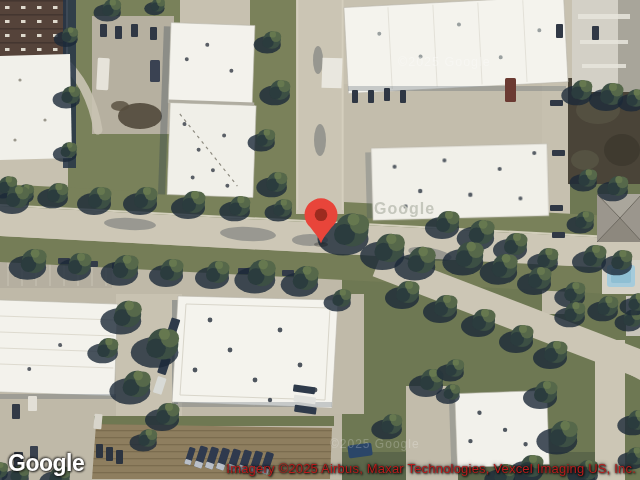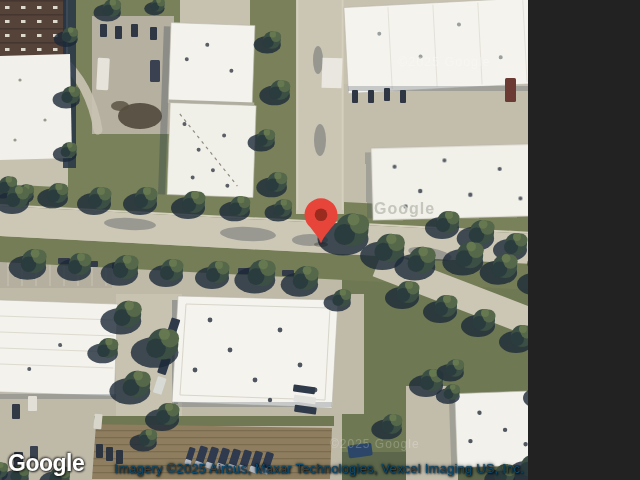--- a/index.html
+++ b/index.html
@@ -1,30 +1,30 @@
 <!DOCTYPE html>
 <html><head>
 <meta charset="utf-8">
 <style>
   html,body{margin:0;padding:0;background:#222;}
   .viewport{
-    position:relative;width:528px;height:480px;overflow:hidden;
+    position:relative;width:640px;height:480px;overflow:hidden;
     background:#c7c1b0;font-family:"Liberation Sans",sans-serif;
     user-select:none;
   }
   .viewport svg.scene{position:absolute;left:0;top:0;display:block;}
   .logo{
     position:absolute;left:8px;bottom:3px;
     color:#fff;font-size:23px;font-weight:bold;letter-spacing:-0.5px;
     text-shadow:0 0 3px rgba(30,30,30,.95),1px 1px 2px rgba(0,0,0,.7),-1px -1px 2px rgba(0,0,0,.5);
     cursor:pointer;
   }
   .attr{
     position:absolute;right:4px;bottom:4px;
-    color:#0c4a6e;font-size:13px;letter-spacing:.2px;
+    color:#b91c1c;font-size:13px;letter-spacing:.2px;
     text-shadow:0 0 2px rgba(0,0,0,.95),0 0 4px rgba(0,0,0,.8),1px 1px 2px rgba(0,0,0,.8);
     white-space:nowrap;
   }
   text.wm{font-family:"Liberation Sans",sans-serif;}
 </style>
 </head>
 <body>
 
 <div class="viewport">
   <svg class="scene" width="640" height="480" viewBox="0 0 640 480">

